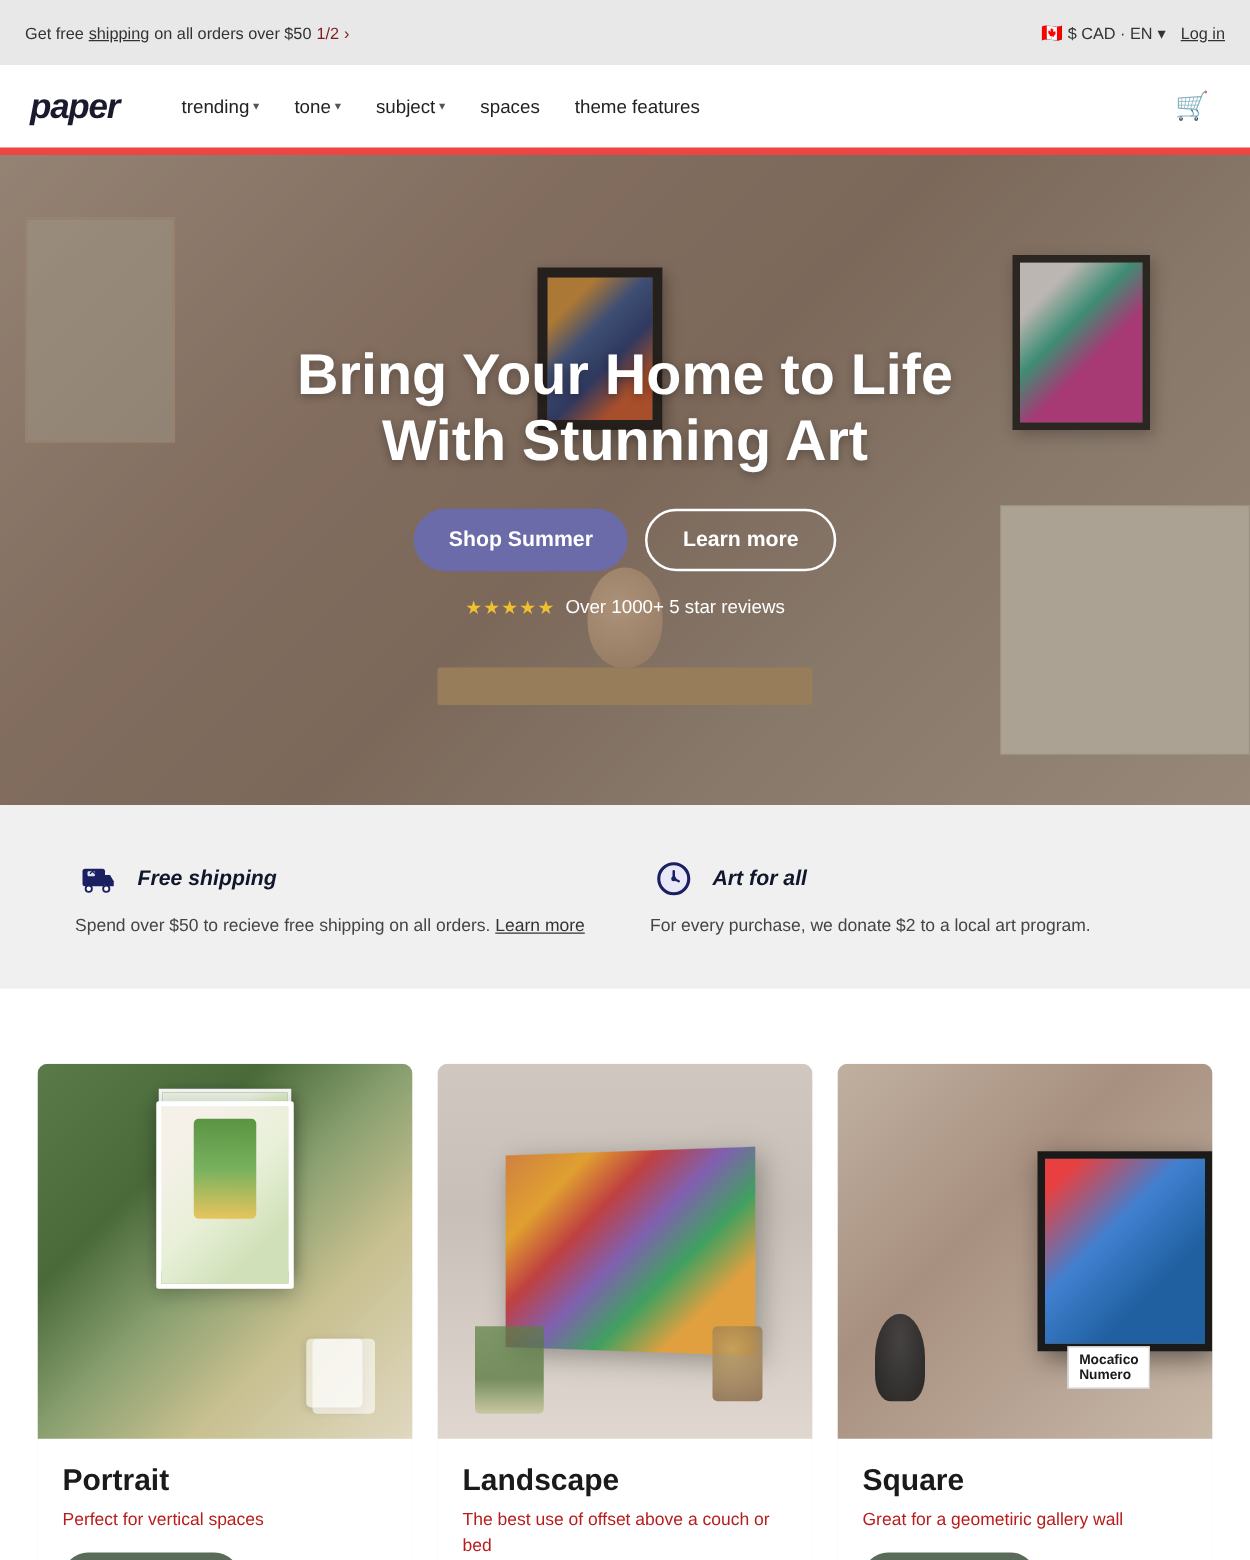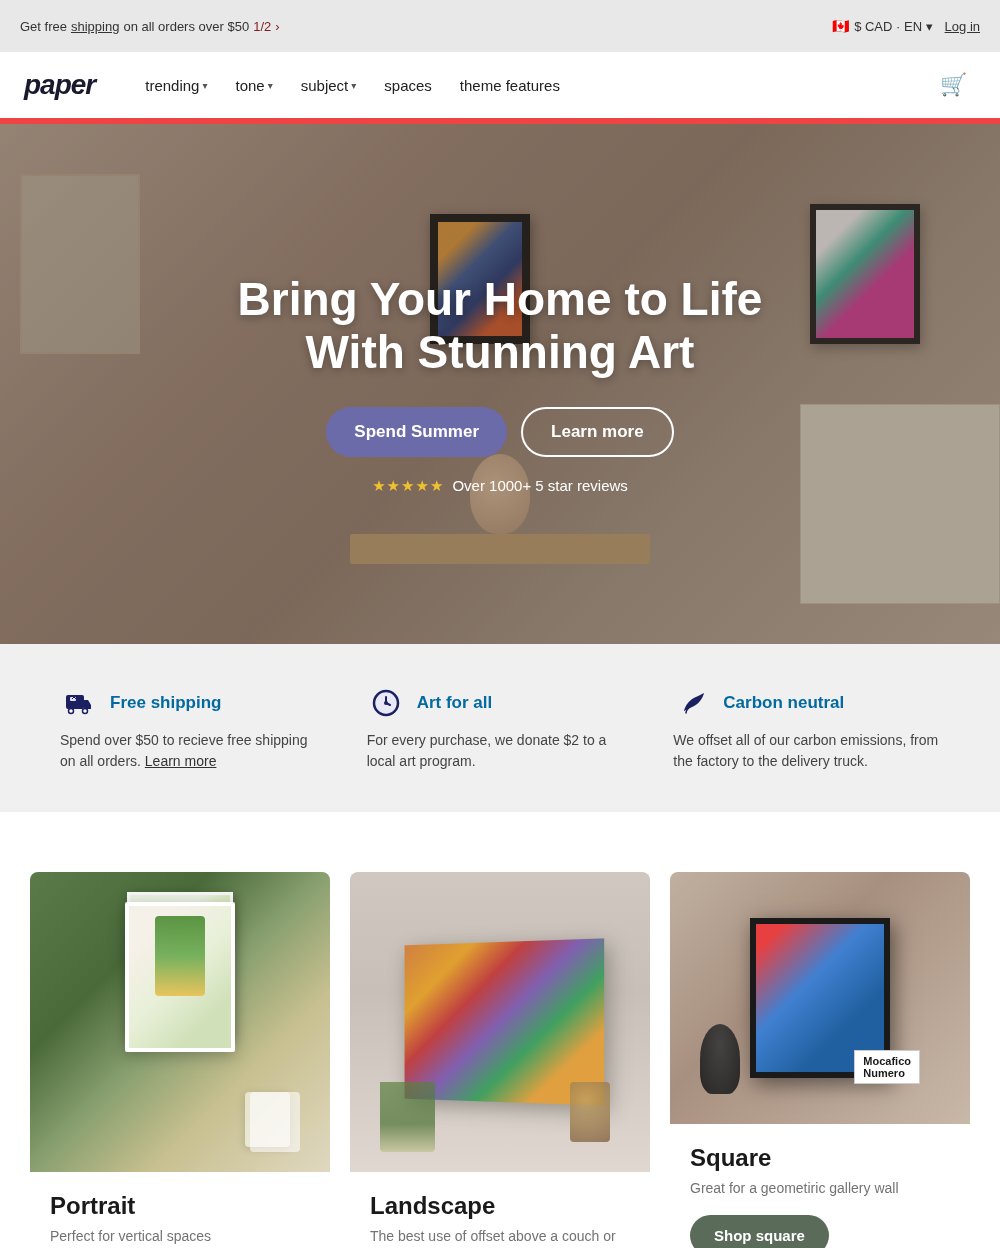--- a/index.html
+++ b/index.html
@@ -214,21 +214,22 @@
       align-items: center;
       justify-content: center;
       font-size: 22px;
     }
     .benefit-icon-shipping { color: #1a2060; }
     .benefit-icon-art { color: #1a2060; }
     .benefit-icon-leaf { color: #1a2060; }
     .benefit-title {
       font-size: 17px;
       font-weight: 700;
-      color: #0369a1;
+      color: #0f172a;
+      font-style: italic;
     }
     .benefit-desc {
       font-size: 14px;
       color: #444;
       line-height: 1.5;
     }
     .benefit-desc a { color: #333; text-decoration: underline; cursor: pointer; }
 
     
     .collections-section {
@@ -284,48 +285,48 @@
       justify-content: center;
     }
     .canvas-landscape {
       width: 200px;
       height: 160px;
       background: linear-gradient(135deg, #d08040 0%, #e0a030 20%, #c04040 35%, #8060b0 50%, #40a060 65%, #e0a040 80%);
       box-shadow: 4px 6px 20px rgba(0,0,0,0.3);
       transform: perspective(200px) rotateY(-5deg);
     }
     .collection-img-square {
-      height: 252px;
+      height: 300px;
       background: linear-gradient(135deg, #c0b0a0 0%, #a89080 40%, #c8b8a8 100%);
       position: relative;
       overflow: hidden;
       display: flex;
       align-items: center;
-      justify-content: center;
+      justify-content: flex-end;
     }
     .artwork-square {
       width: 140px;
       height: 160px;
       background: linear-gradient(135deg, #e84040 10%, #4080d0 40%, #2060a0 70%);
       border: 6px solid #1a1a1a;
       box-shadow: 4px 6px 20px rgba(0,0,0,0.5);
     }
     .collection-info {
       padding: 20px;
       background: #fff;
     }
     .collection-name {
       font-size: 24px;
       font-weight: 700;
       color: #1a1a1a;
       margin-bottom: 6px;
     }
     .collection-desc {
       font-size: 14px;
-      color: #737373;
+      color: #b91c1c;
       margin-bottom: 16px;
       line-height: 1.5;
     }
     .btn-shop {
       background: #5a6b5a;
       color: #fff;
       border: none;
       padding: 12px 24px;
       border-radius: 30px;
       font-size: 15px;
@@ -388,21 +389,21 @@
   <div class="hero-window"></div>
   <div class="hero-artwork1"></div>
   <div class="hero-artwork2"></div>
   <div class="hero-table"></div>
   <div class="hero-vase"></div>
   <div class="hero-cabinet-right"></div>
   <div class="hero-overlay"></div>
   <div class="hero-content">
     <h1 class="hero-title">Bring Your Home to Life With Stunning Art</h1>
     <div class="hero-buttons">
-      <button class="btn-primary">Spend Summer</button>
+      <button class="btn-primary">Shop Summer</button>
       <button class="btn-secondary">Learn more</button>
     </div>
     <div class="hero-reviews">
       <span class="stars">★★★★★</span>
       <span>Over 1000+ 5 star reviews</span>
     </div>
   </div>
 </section>
 
 <section class="benefits">
@@ -430,32 +431,20 @@
         <svg width="32" height="32" viewBox="0 0 32 32" fill="none">
           <circle cx="16" cy="16" r="12" stroke="#1a2060" stroke-width="2.5" fill="#e8e8f8"></circle>
           <path d="M16 10v6l4 2" stroke="#1a2060" stroke-width="2" stroke-linecap="round"></path>
           <circle cx="16" cy="16" r="2" fill="#1a2060"></circle>
         </svg>
       </div>
       <span class="benefit-title">Art for all</span>
     </div>
     <p class="benefit-desc">For every purchase, we donate $2 to a local art program.</p>
   </div>
-  <div class="benefit-item">
-    <div class="benefit-icon-row">
-      <div class="benefit-icon benefit-icon-leaf">
-        <svg width="32" height="32" viewBox="0 0 32 32" fill="none">
-          <path d="M8 24 C8 24, 10 14, 20 10 C28 6, 28 6, 28 6 C28 6, 26 16, 16 20 C12 22, 8 24, 8 24Z" fill="#1a2060"></path>
-          <path d="M10 26 C10 22, 14 20, 16 18" stroke="#1a2060" stroke-width="1.5" stroke-linecap="round"></path>
-        </svg>
-      </div>
-      <span class="benefit-title">Carbon neutral</span>
-    </div>
-    <p class="benefit-desc">We offset all of our carbon emissions, from the factory to the delivery truck.</p>
-  </div>
 </section>
 
 <section class="collections-section">
   <div class="collections-grid">
 
     <div class="collection-card">
       <div class="collection-img-portrait">
         <div style="position:absolute;top:30px;left:50%;transform:translateX(-50%);width:110px;height:150px;background:linear-gradient(135deg,#f5f0e8 20%,#e8f0d8 50%,#d0e0b8 80%);border:4px solid #fff;box-shadow:0 4px 16px rgba(0,0,0,0.25);border-radius:2px;overflow:hidden;">
           <div style="position:absolute;top:10px;left:50%;transform:translateX(-50%);width:50px;height:80px;background:linear-gradient(180deg,#4a8a30 0%,#6aaa50 50%,#e8c050 100%);border-radius:4px;opacity:0.9;"></div>
         </div>

